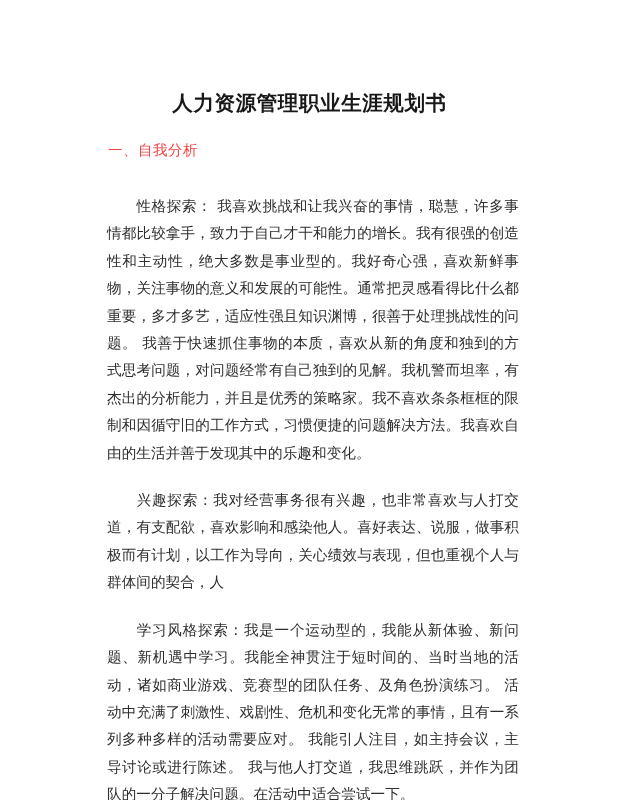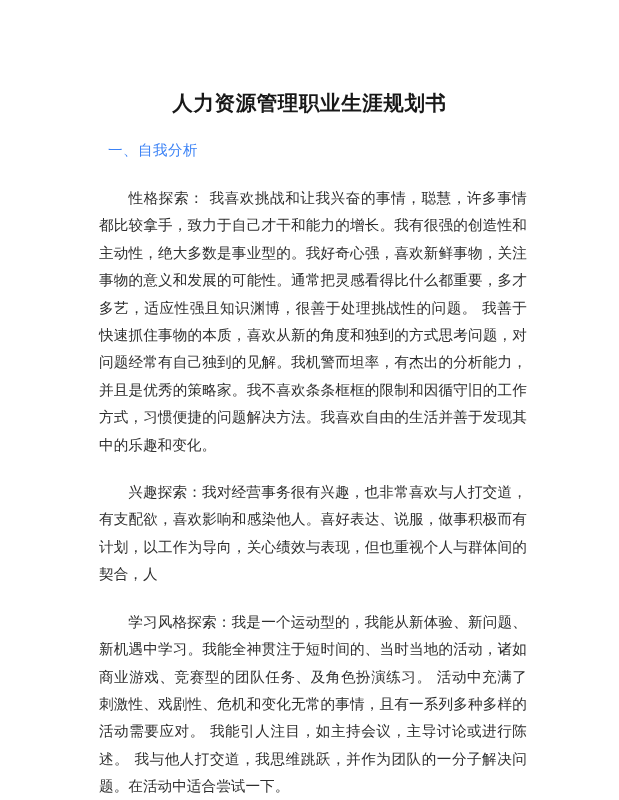--- a/index.html
+++ b/index.html
@@ -38,41 +38,41 @@
     white-space: nowrap;
   }
 
   .section-heading {
     position: absolute;
     top: 139px;
     left: 108px;
     font-family: "DejaVu Serif", "Liberation Serif", serif;
     font-size: 14.5px;
     font-weight: normal;
-    color: #3b82f6;
+    color: #ef4444;
     letter-spacing: 0.5px;
     line-height: 22px;
     white-space: nowrap;
   }
 
   .body-block {
     position: absolute;
     left: 91px;
     width: 444px;
   }
 
   .para {
     font-family: "DejaVu Serif", "Liberation Serif", serif;
     font-size: 14.6px;
     color: #2e2e2e;
     line-height: 27.4px;
     text-align: justify;
     text-justify: inter-character;
     text-align-last: left;
-    margin: 8px;
+    margin: 16px;
     letter-spacing: 0.05px;
     word-break: break-all;
   }
 
   .para + .para {
     margin-top: 20px;
   }
 
   .para .indent {
     display: inline-block;

